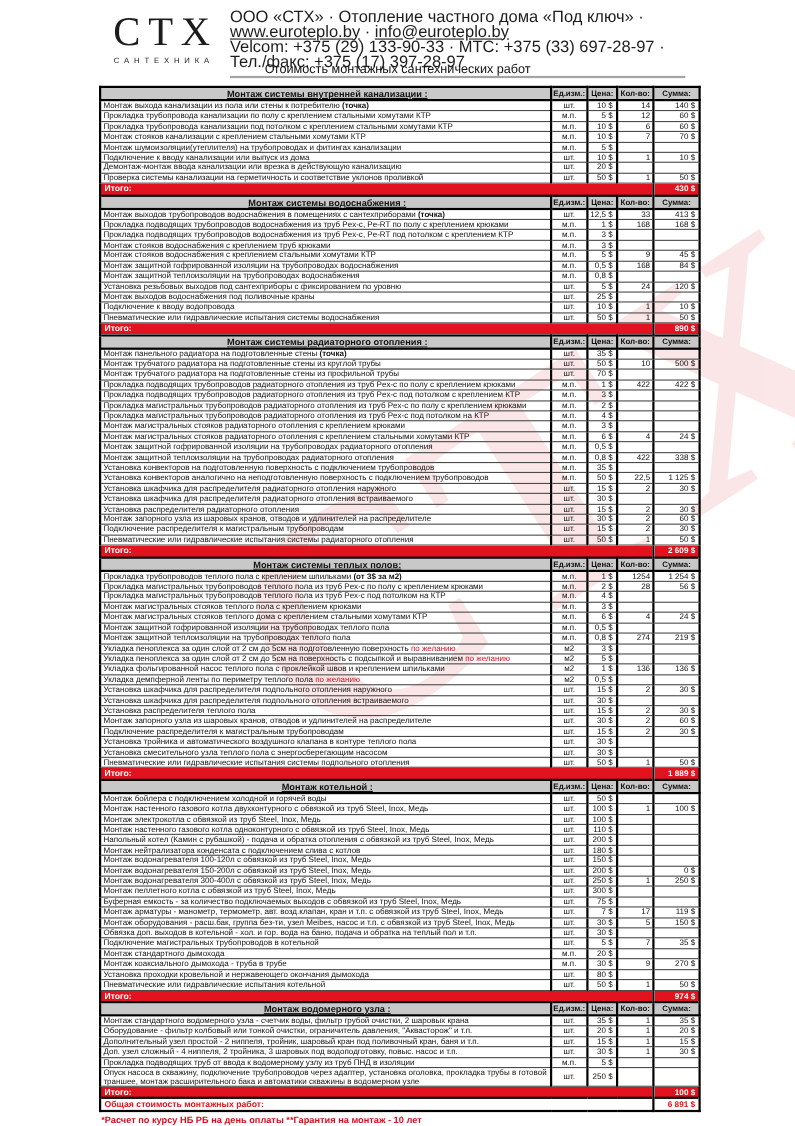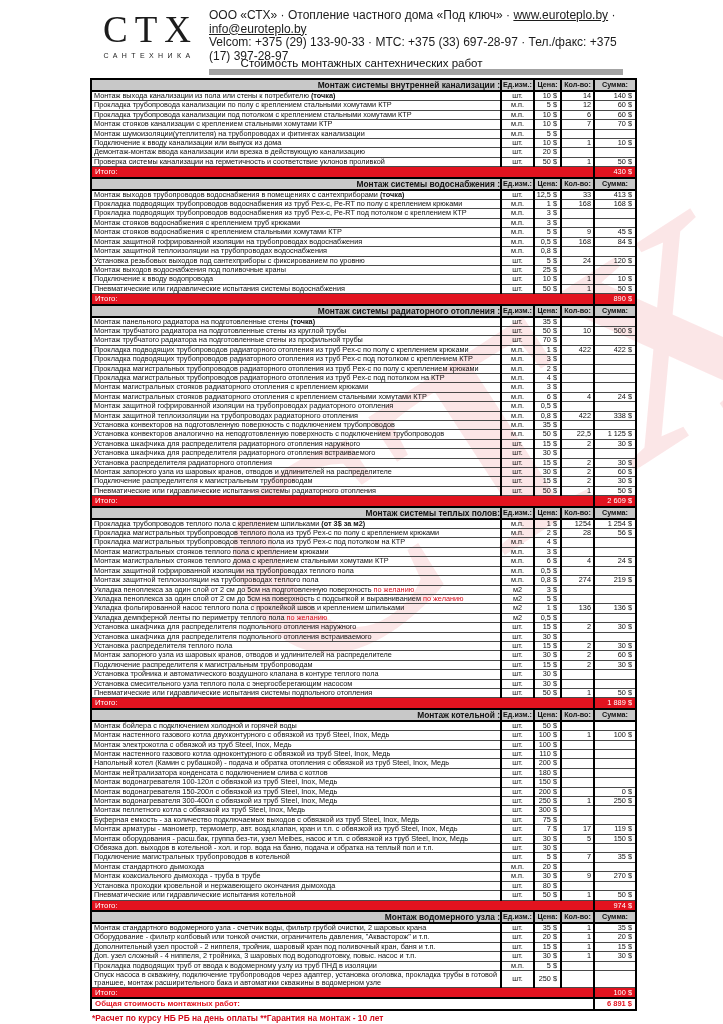--- a/index.html
+++ b/index.html
@@ -4,49 +4,49 @@
 <style>
   html,body{margin:0;padding:0;}
   body{
     width:723px;height:1024px;position:relative;overflow:hidden;
     background:#fff;font-family:"Liberation Sans",sans-serif;color:#111;
   }
   
   .logo{position:absolute;left:93px;top:10px;width:108px;text-align:center;z-index:2;}
   .logo-main{font-family:"Liberation Serif",serif;font-size:37px;line-height:40px;letter-spacing:7px;margin-left:7px;color:#1c1c1c;}
   .logo-sub{font-size:7px;letter-spacing:4.4px;margin-left:4px;margin-top:2px;color:#1c1c1c;}
-  .contact{position:absolute;left:209px;top:9px;width:414px;font-size:12px;line-height:13.5px;color:#1c1c1c;
-    border-bottom:6px solid #a3a3a3;padding-bottom:6px;z-index:2;}
+  .contact{position:absolute;left:209px;top:9px;width:414px;font-size:15px;line-height:13.5px;color:#1c1c1c;
+    border-bottom:2px solid #a3a3a3;padding-bottom:6px;z-index:2;}
   .contact a{color:#1c1c1c;text-decoration:underline;}
   
   .doc-title{position:absolute;top:57px;left:0;width:723px;text-align:center;
     font-size:11.5px;font-weight:normal;color:#111;z-index:2;}
   
   .watermark{position:absolute;top:300px;left:190px;z-index:0;pointer-events:none;
     font-family:"Liberation Serif",serif;font-weight:bold;font-size:290px;line-height:290px;
     color:var(--accent,#e2131f);opacity:.10;transform:rotate(-33deg);}
   
   .table-wrap{position:absolute;top:78px;left:90px;z-index:1;}
   table{border-collapse:collapse;table-layout:fixed;width:545px;border:2px solid #000;background:transparent;}
   td{border-left:2px solid #000;border-right:2px solid #000;border-top:1px solid #4a4a4a;border-bottom:1px solid #4a4a4a;
      padding:0;overflow:hidden;white-space:nowrap;}
   .sec-head td{background:#c8c8c8;border:2px solid #000;height:10px;line-height:10px;font-weight:bold;}
-  .sec-title{font-size:8.4px;padding-left:3px;text-align:right;}
+  .sec-title{font-size:8.4px;padding-left:3px;text-align:center;text-decoration:underline;}
   .col-h{font-size:7.2px;text-align:center;}
   .data-row td{height:8.2px;line-height:8.4px;font-size:7.3px;}
   .c-name{padding-left:2px;text-align:left;}
   .c-unit{text-align:center;}
   .c-price{text-align:right;padding-right:3px;}
   .c-qty{text-align:right;padding-right:2px;}
   .c-sum{text-align:right;padding-right:3px;}
   .wrap td{height:16px;line-height:7.8px;}
   .wrap .c-name{white-space:normal;margin-left:41px;}
   .b{font-weight:bold;}
   .rd{color:var(--red-text,#d40f1e);}
-  .total-row td{background:var(--accent,#e2131f);color:#fff;font-weight:normal;height:9.4px;line-height:9.4px;margin-left:22px;}
+  .total-row td{background:var(--accent,#e2131f);color:#fff;font-weight:bold;height:9.4px;line-height:9.4px;margin-left:22px;}
   .t-label{font-size:7.8px;padding-left:3px;text-align:left;}
   .t-sum{font-size:7.4px;text-align:right;padding-right:3px;padding-left:12px;}
   .grand-row td{background:#fff;color:var(--accent,#e2131f);font-weight:bold;height:9.6px;line-height:9.6px;border:2px solid #000;}
   .g-label{font-size:7.9px;padding-left:3px;text-align:left;}
   .g-sum{font-size:7.5px;text-align:right;padding-right:3px;}
   .footnote{margin-top:2px;font-size:8.4px;font-weight:bold;color:var(--red-text,#d40f1e);padding-left:2px;}
 </style>
 </head>
 <body style="--accent: #e2131f; --red-text: #d40f1e;">
 

